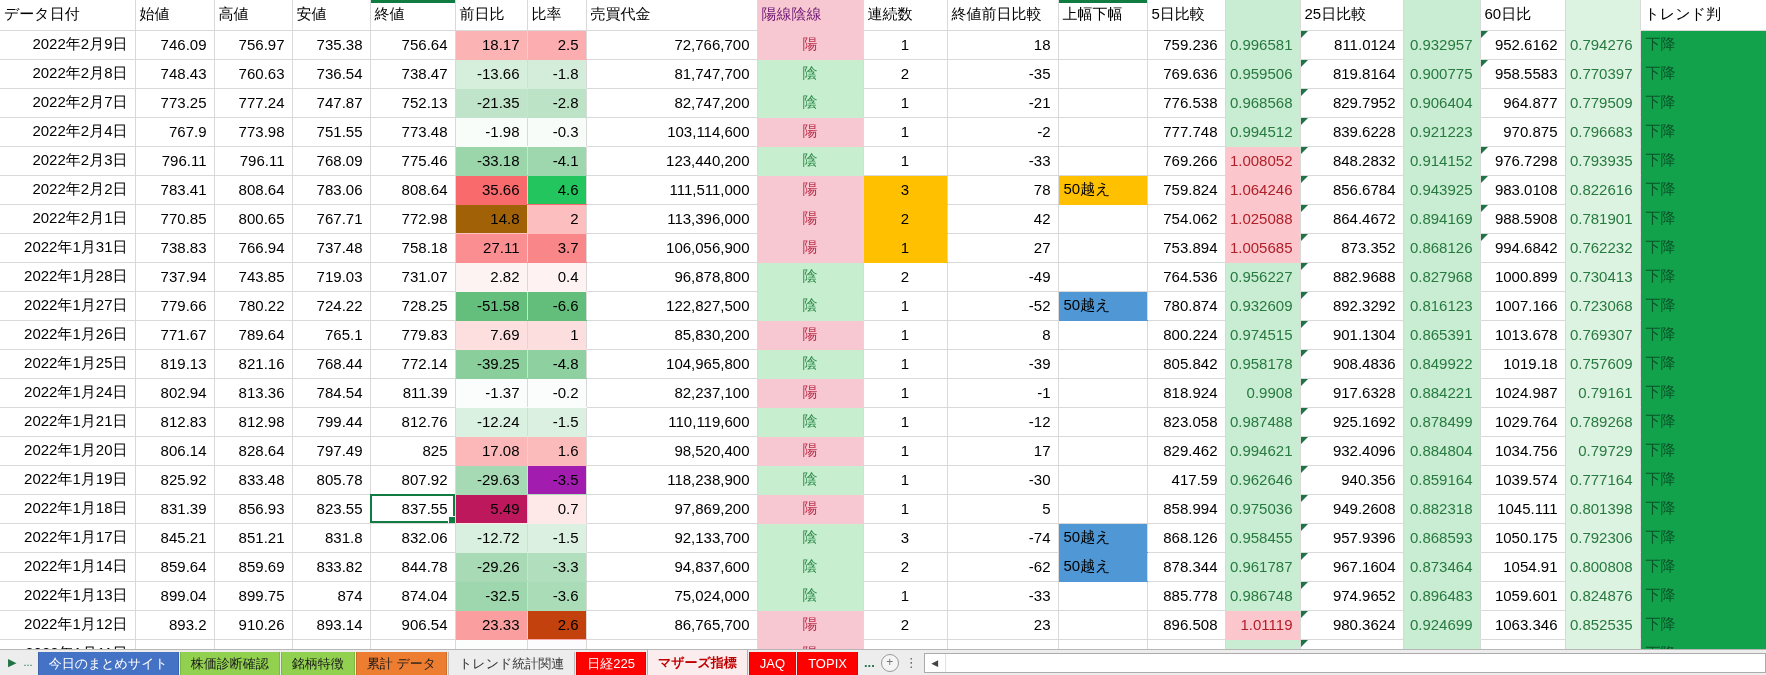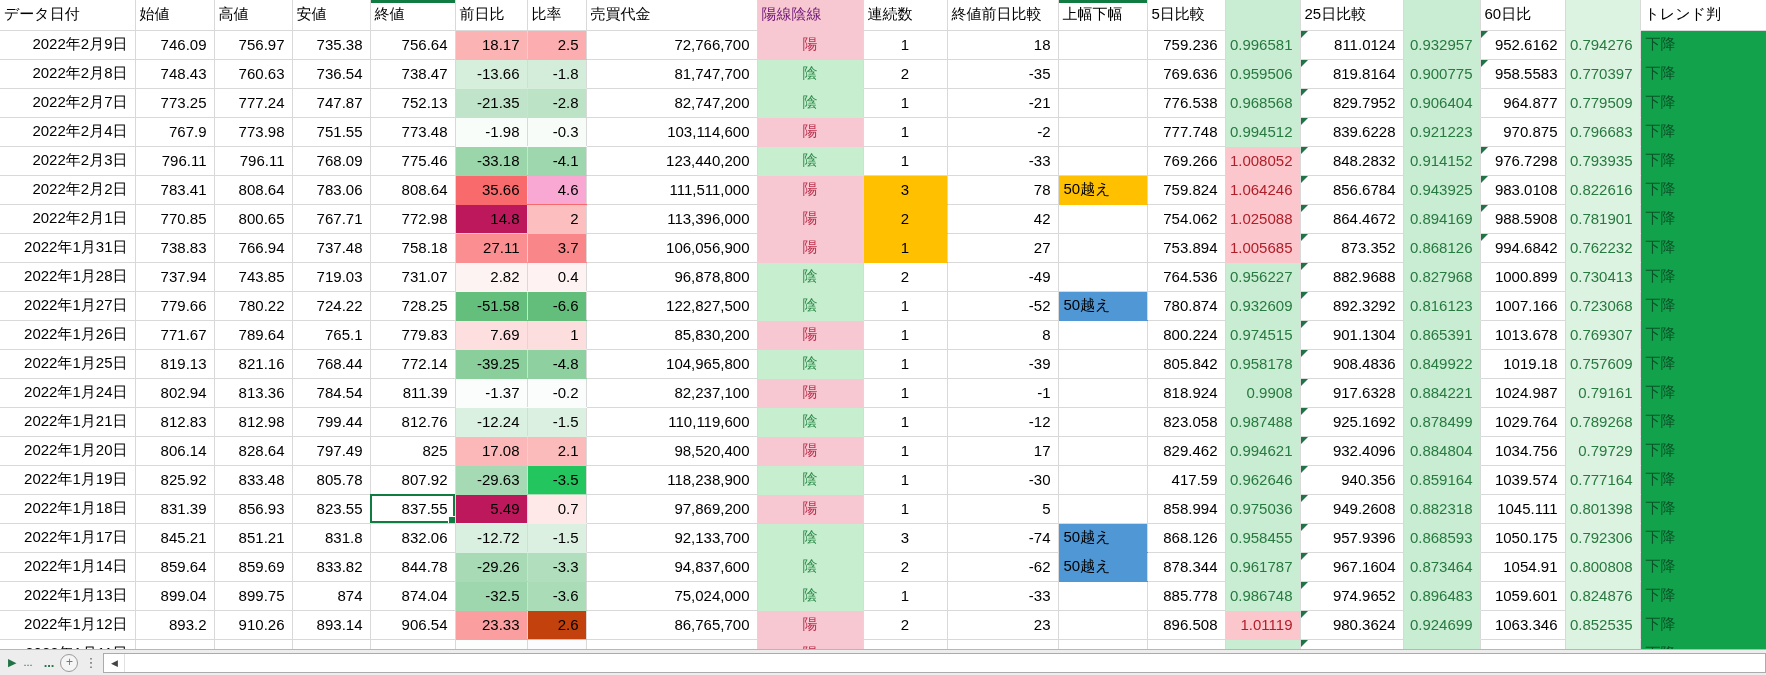--- a/index.html
+++ b/index.html
@@ -210,41 +210,41 @@
             <td class="num r-down-light">0.793935</td>
             <td class="lft trend-cell">下降</td>
           </tr>
           <tr>
             <td class="num">2022年2月2日</td>
             <td class="num">783.41</td>
             <td class="num">808.64</td>
             <td class="num">783.06</td>
             <td class="num">808.64</td>
             <td class="num" style="background-color: rgb(248, 106, 108); border-bottom-color: rgb(248, 106, 108);">35.66</td>
-            <td class="num" style="background-color: #f9a8d4; border-bottom-color: rgb(248, 105, 107);">4.6</td>
+            <td class="num" style="background-color: #22c55e; border-bottom-color: rgb(248, 105, 107);">4.6</td>
             <td class="num">111,511,000</td>
             <td class="ctr candle-up">陽</td>
             <td class="ctr hl-orange">3</td>
             <td class="num">78</td>
             <td class="lft hl-orange">50越え</td>
             <td class="num">759.824</td>
             <td class="num r-up">1.064246</td>
             <td class="num tri">856.6784</td>
             <td class="num r-down">0.943925</td>
             <td class="num tri">983.0108</td>
             <td class="num r-down-light">0.822616</td>
             <td class="lft trend-cell">下降</td>
           </tr>
           <tr>
             <td class="num">2022年2月1日</td>
             <td class="num">770.85</td>
             <td class="num">800.65</td>
             <td class="num">767.71</td>
             <td class="num">772.98</td>
-            <td class="num" style="background-color: #be185d; border-bottom-color: rgb(252, 193, 194); margin-left: 29px;">14.8</td>
+            <td class="num" style="background-color: #a16207; border-bottom-color: rgb(252, 193, 194); margin-left: 29px;">14.8</td>
             <td class="num" style="background-color: rgb(252, 190, 191); border-bottom-color: rgb(252, 190, 191);">2</td>
             <td class="num">113,396,000</td>
             <td class="ctr candle-up">陽</td>
             <td class="ctr hl-orange">2</td>
             <td class="num">42</td>
             <td class="lft"></td>
             <td class="num">754.062</td>
             <td class="num r-up">1.025088</td>
             <td class="num tri">864.4672</td>
             <td class="num r-down">0.894169</td>
@@ -399,42 +399,42 @@
             <td class="num r-down-light">0.789268</td>
             <td class="lft trend-cell">下降</td>
           </tr>
           <tr>
             <td class="num">2022年1月20日</td>
             <td class="num">806.14</td>
             <td class="num">828.64</td>
             <td class="num">797.49</td>
             <td class="num">825</td>
             <td class="num" style="background-color: rgb(252, 184, 185); border-bottom-color: rgb(252, 184, 185);">17.08</td>
-            <td class="num" style="background-color: rgb(252, 187, 187); border-bottom-color: rgb(252, 187, 187);">2.1</td>
+            <td class="num" style="background-color: rgb(252, 187, 187); border-bottom-color: rgb(252, 187, 187);">1.6</td>
             <td class="num">98,520,400</td>
             <td class="ctr candle-up">陽</td>
             <td class="ctr">1</td>
             <td class="num">17</td>
             <td class="lft"></td>
             <td class="num">829.462</td>
             <td class="num r-down">0.994621</td>
             <td class="num tri">932.4096</td>
             <td class="num r-down">0.884804</td>
             <td class="num">1034.756</td>
             <td class="num r-down-light">0.79729</td>
             <td class="lft trend-cell">下降</td>
           </tr>
           <tr>
             <td class="num">2022年1月19日</td>
             <td class="num">825.92</td>
             <td class="num">833.48</td>
             <td class="num">805.78</td>
             <td class="num">807.92</td>
             <td class="num" style="background-color: rgb(166, 218, 180); border-bottom-color: rgb(166, 218, 180);">-29.63</td>
-            <td class="num" style="background-color: #22c55e; border-bottom-color: rgb(172, 221, 185);">-3.5</td>
+            <td class="num" style="background-color: #a21caf; border-bottom-color: rgb(172, 221, 185);">-3.5</td>
             <td class="num">118,238,900</td>
             <td class="ctr candle-down">陰</td>
             <td class="ctr">1</td>
             <td class="num">-30</td>
             <td class="lft"></td>
             <td class="num">417.59</td>
             <td class="num r-down">0.962646</td>
             <td class="num tri">940.356</td>
             <td class="num r-down">0.859164</td>
             <td class="num">1039.574</td>
@@ -569,20 +569,31 @@
           </tr>
         </tbody>
     </table>
   </div>
 
   <div class="tabbar">
     <div class="tabnav">
       <span class="nav-glyph">▶</span>
       <span class="nav-glyph">...</span>
     </div>
+    <div class="tabs" id="tabs">
+        <span class="tab" style="background-color: rgb(68, 114, 196); color: rgb(255, 255, 255);">今日のまとめサイト</span>
+        <span class="tab" style="background-color: rgb(146, 208, 80); color: rgb(26, 26, 26);">株価診断確認</span>
+        <span class="tab" style="background-color: rgb(146, 208, 80); color: rgb(26, 26, 26);">銘柄特徴</span>
+        <span class="tab" style="background-color: rgb(237, 125, 49); color: rgb(26, 26, 26);">累計 データ</span>
+        <span class="tab plain" style="color: rgb(51, 51, 51);">トレンド統計関連</span>
+        <span class="tab" style="background-color: rgb(255, 0, 0); color: rgb(255, 255, 255);">日経225</span>
+        <span class="tab active" style="background-color: rgb(251, 237, 237); color: rgb(192, 0, 0);">マザーズ指標</span>
+        <span class="tab" style="background-color: rgb(255, 0, 0); color: rgb(255, 255, 255);">JAQ</span>
+        <span class="tab" style="background-color: rgb(255, 0, 0); color: rgb(255, 255, 255);">TOPIX</span>
+      </div>
     <div class="tabbar-right">
       <span class="more">...</span>
       <span class="addbtn">+</span>
       <span class="kebab">⋮</span>
       <div class="hscroll">
         <span class="hscroll-arrow">◀</span>
         <span class="hscroll-track"></span>
       </div>
     </div>
   </div>

